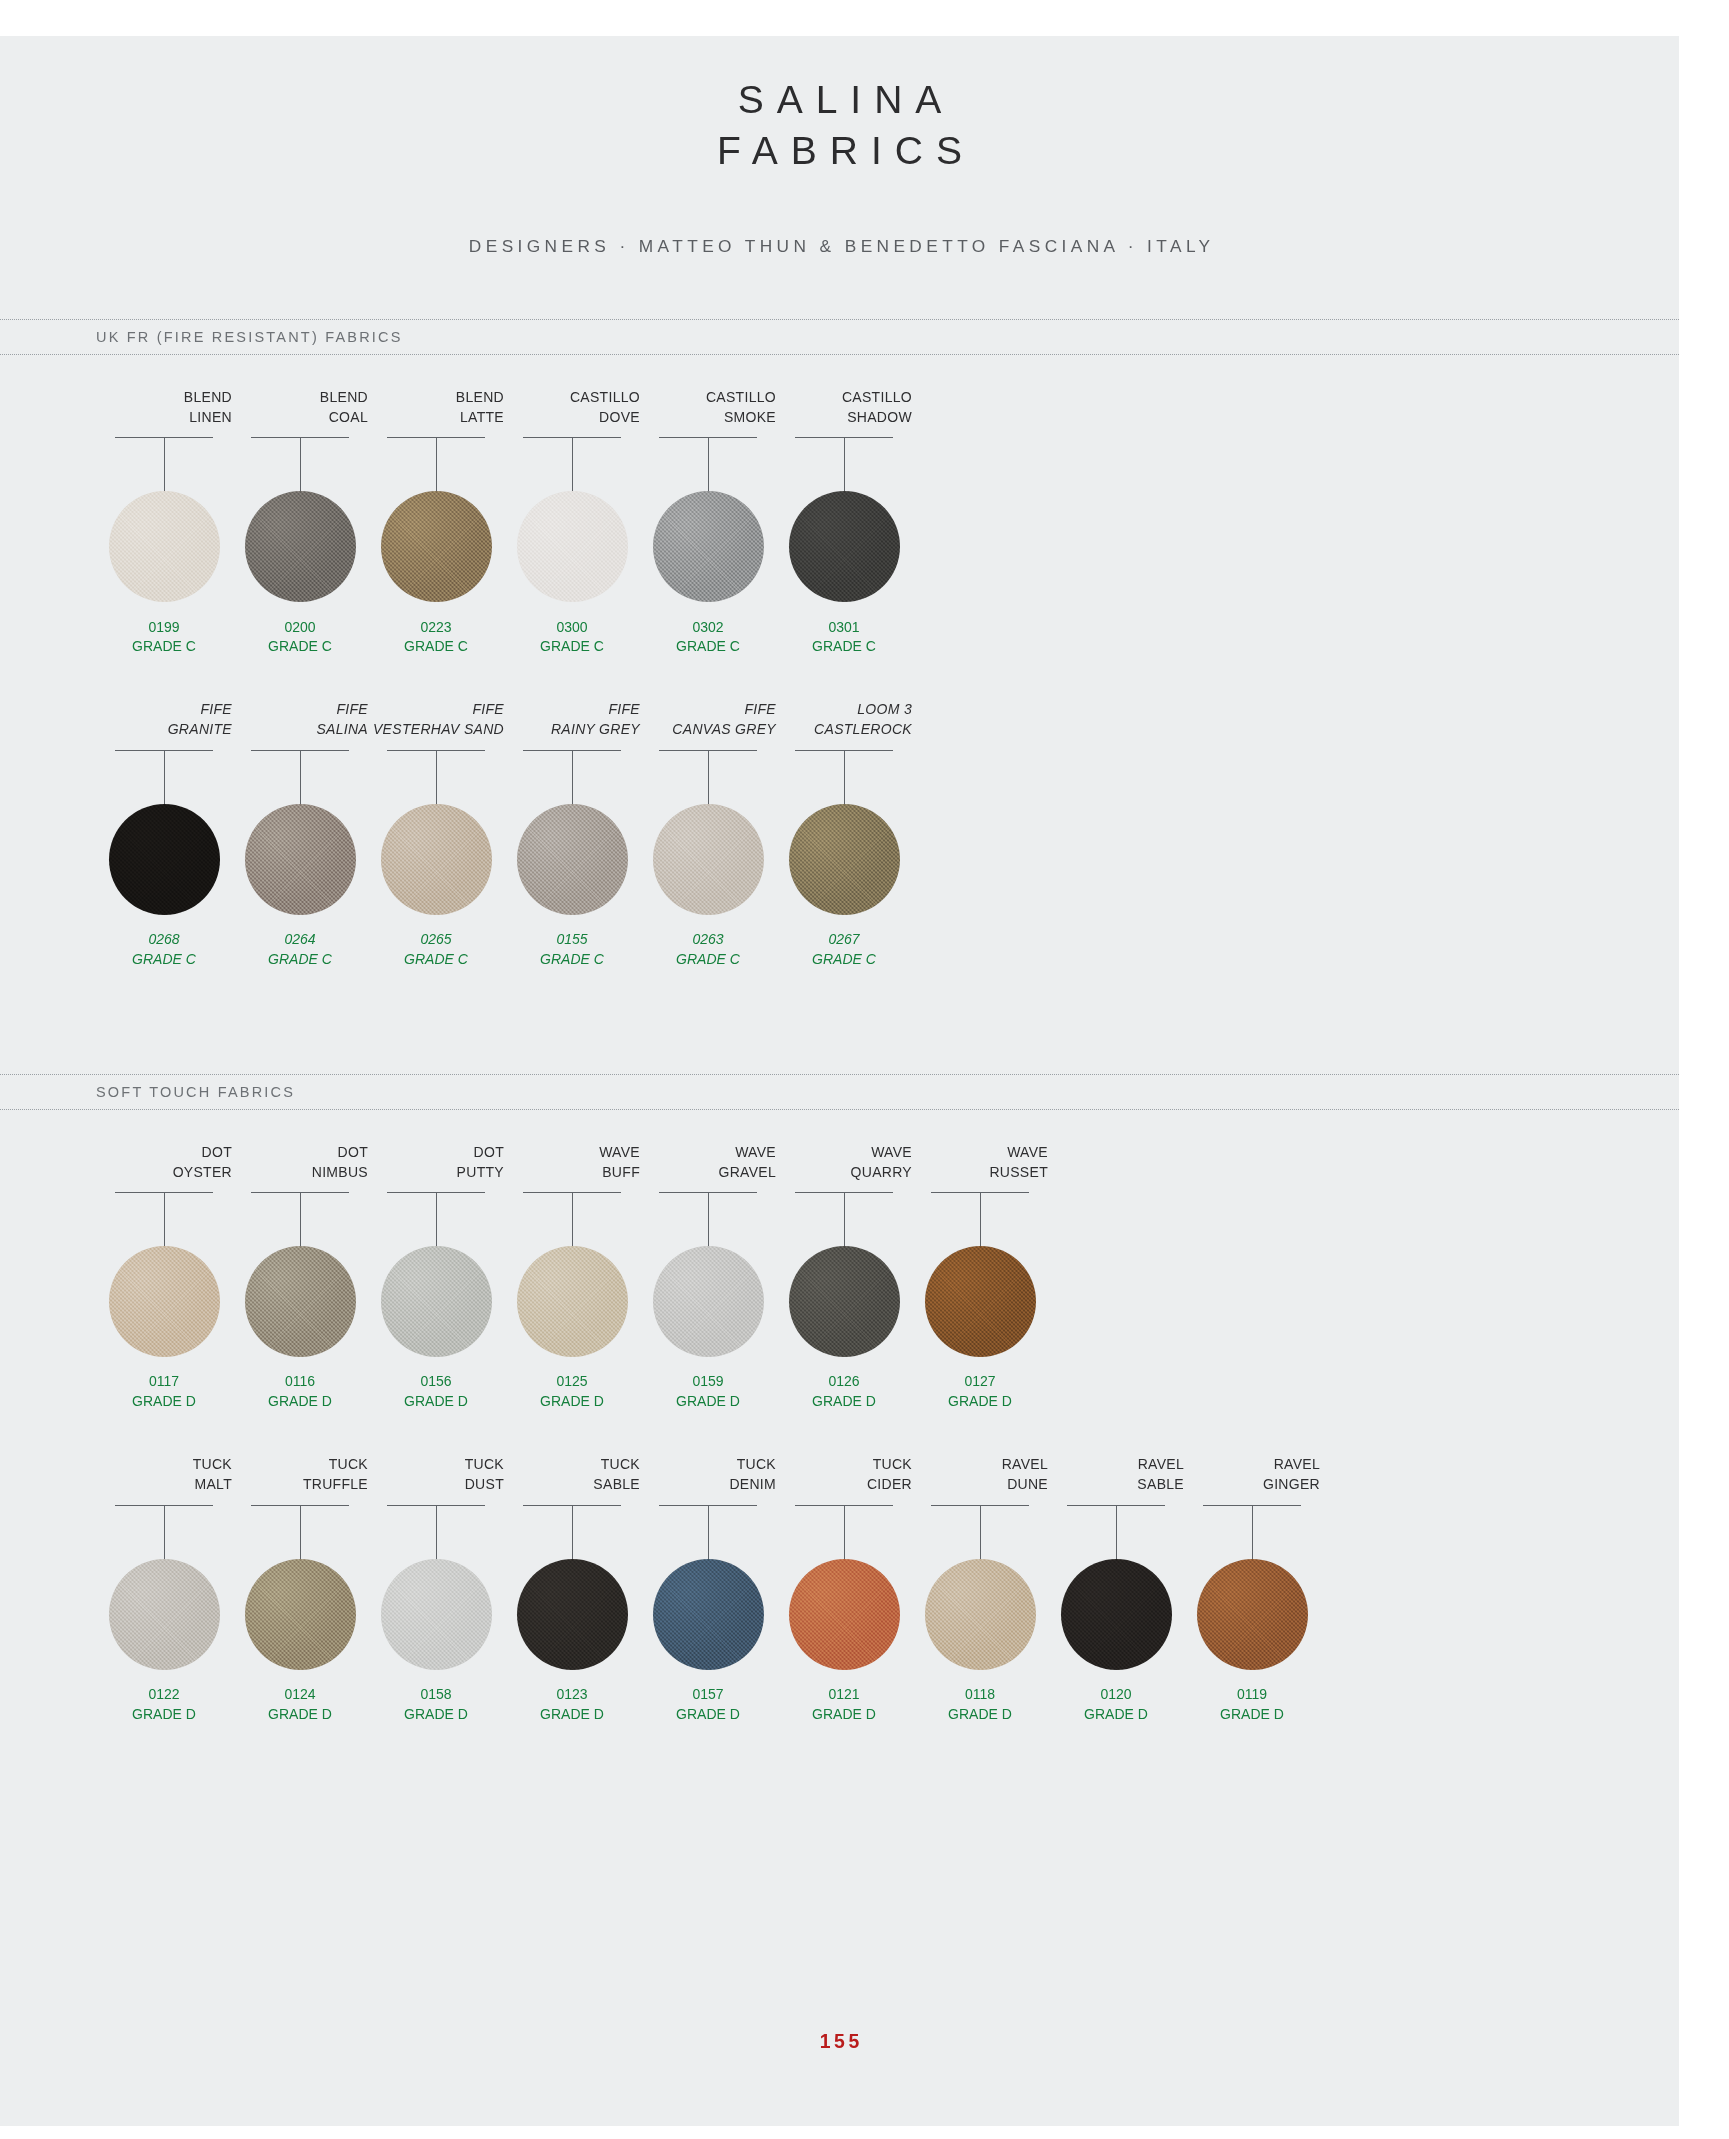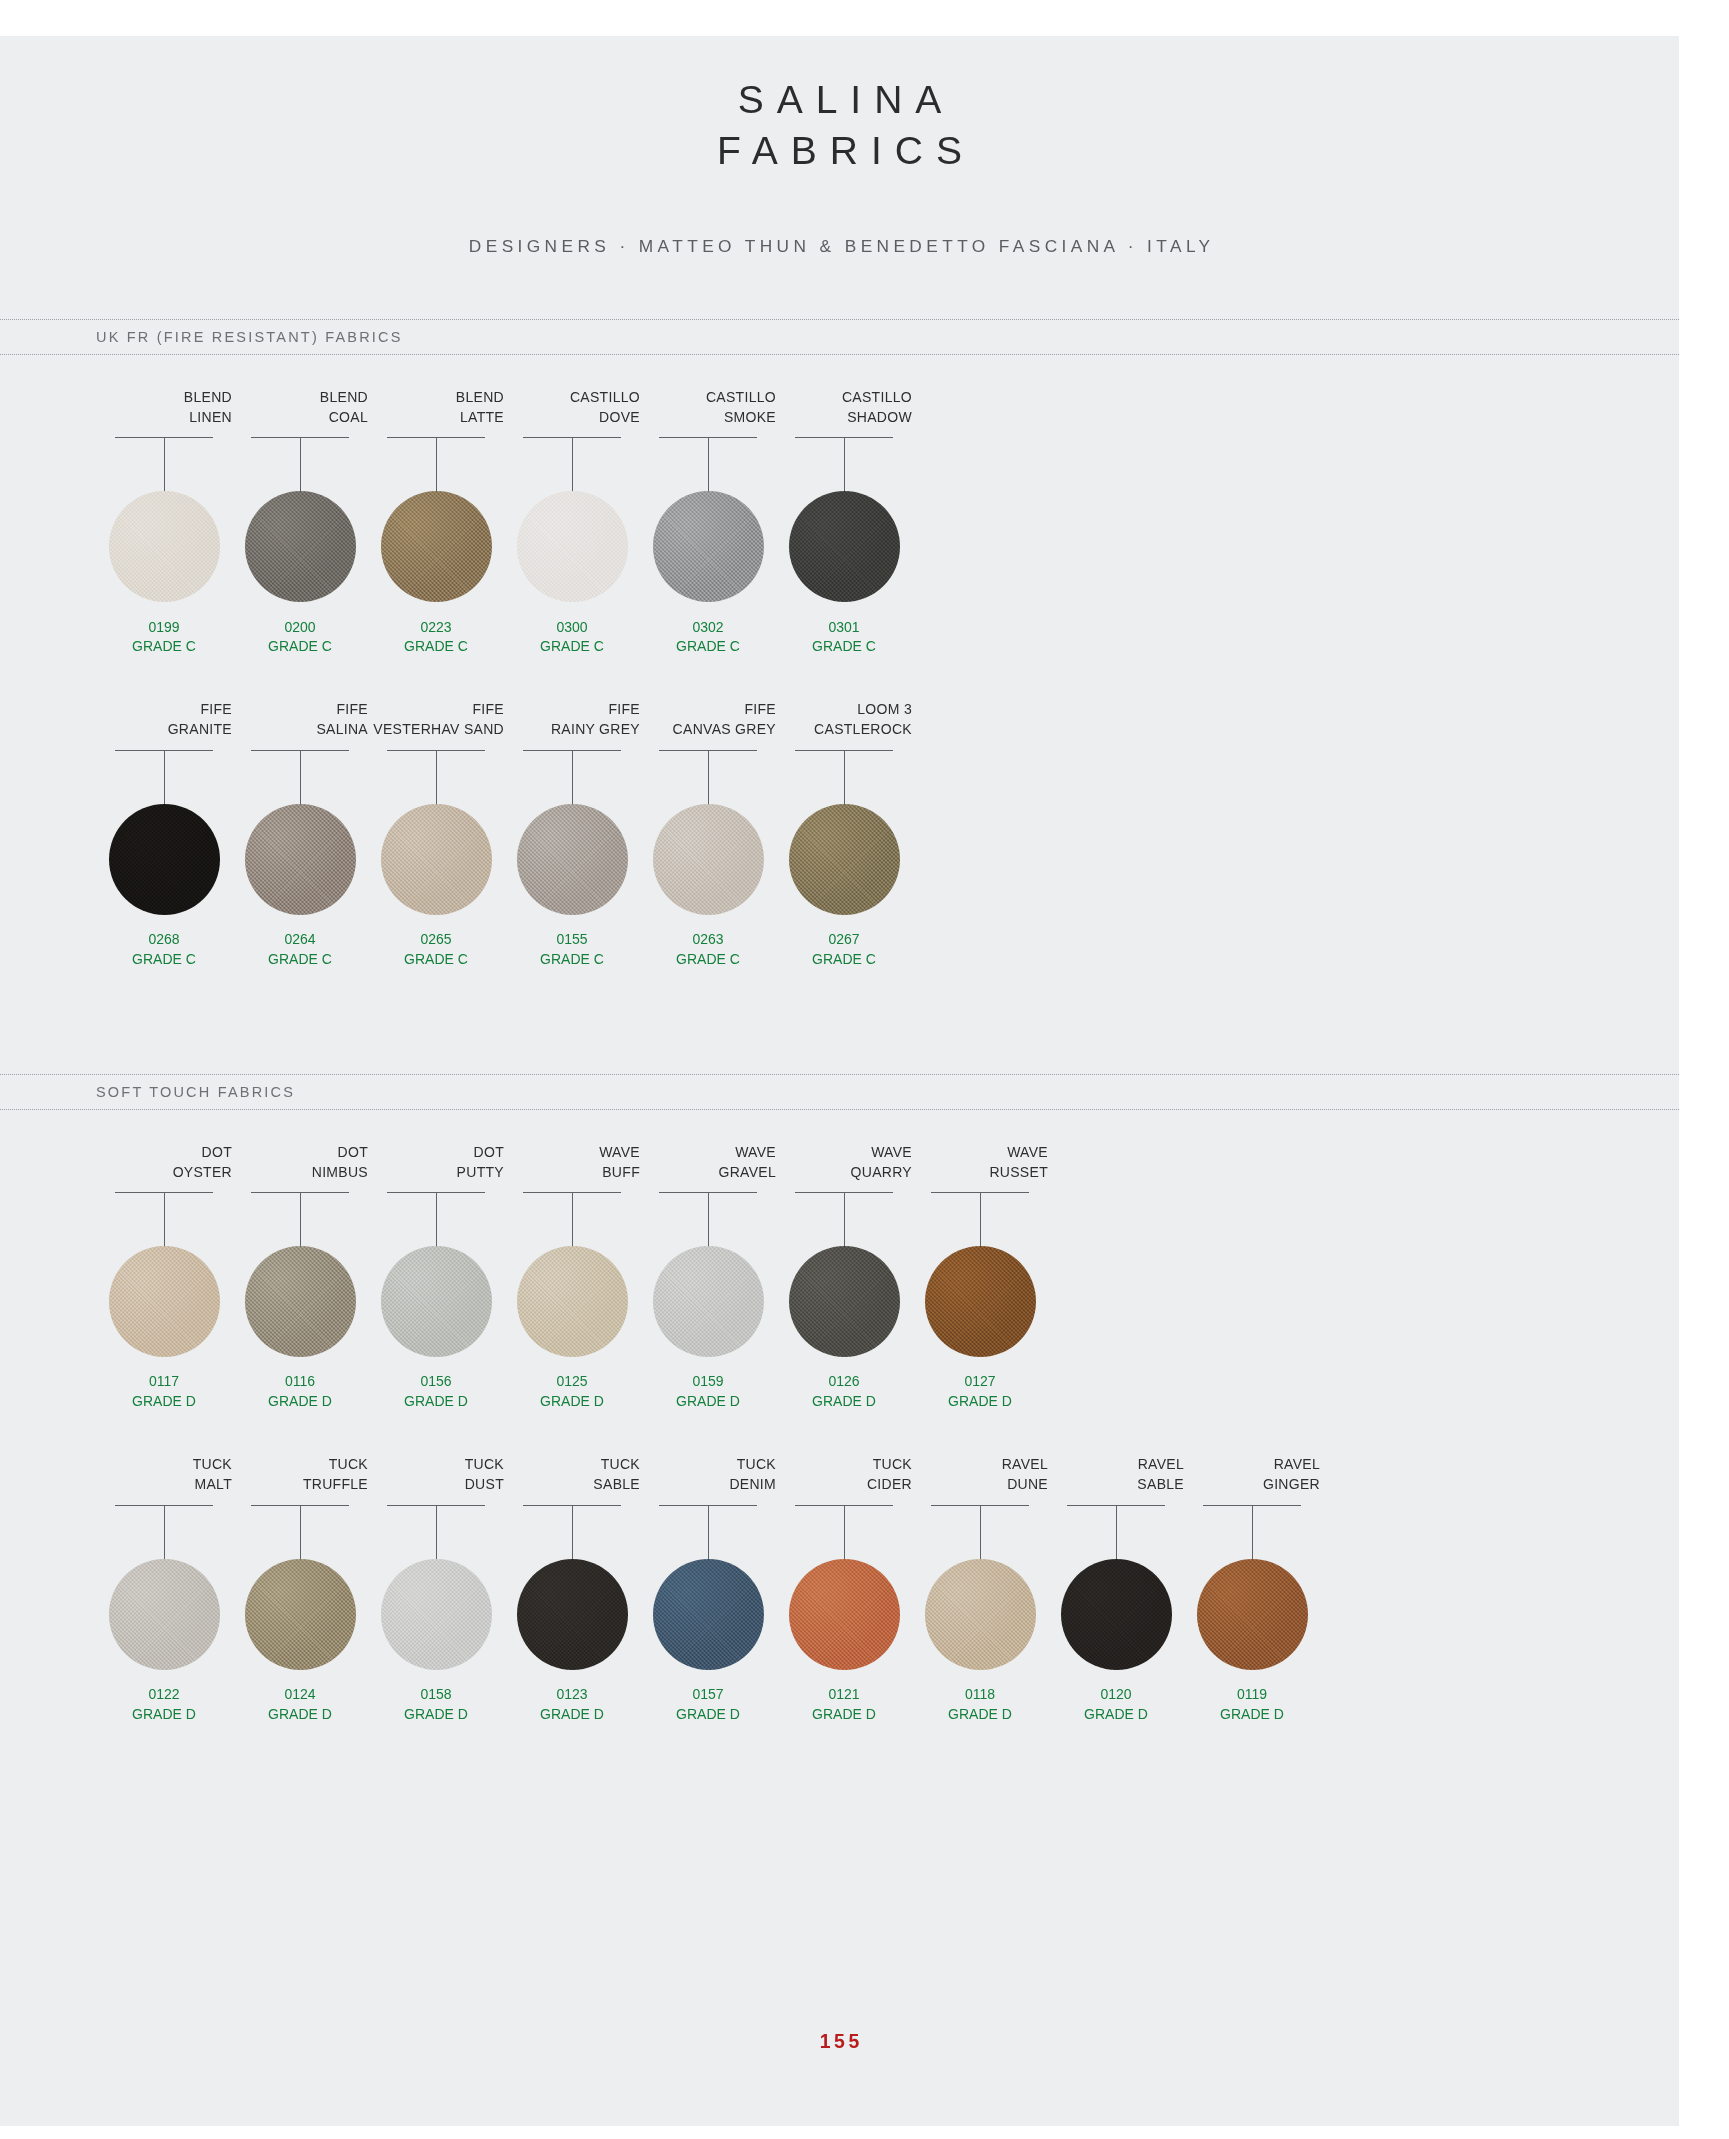--- a/index.html
+++ b/index.html
@@ -228,21 +228,21 @@
           <div class="sw-name">SHADOW</div>
           <div class="sw-rule-wrap">
             <div class="sw-rule"></div>
             <div class="sw-leader"></div>
           </div>
           <div class="sw-circle" style="background-color: rgb(58, 58, 56);"></div>
           <div class="sw-meta">0301</div>
           <div class="sw-meta" style="margin-top: 0px;">GRADE C</div>
         </div>
       </div>
-      <div class="row row-next" style="margin-bottom: 104px;">
+      <div class="row row-next" style="margin-bottom: 104px; font-style: italic;">
         <div class="swatch">
           <div class="sw-name">FIFE</div>
           <div class="sw-name">GRANITE</div>
           <div class="sw-rule-wrap">
             <div class="sw-rule"></div>
             <div class="sw-leader"></div>
           </div>
           <div class="sw-circle" style="background-color: rgb(22, 20, 18);"></div>
           <div class="sw-meta">0268</div>
           <div class="sw-meta" style="margin-top: 0px;">GRADE C</div>

